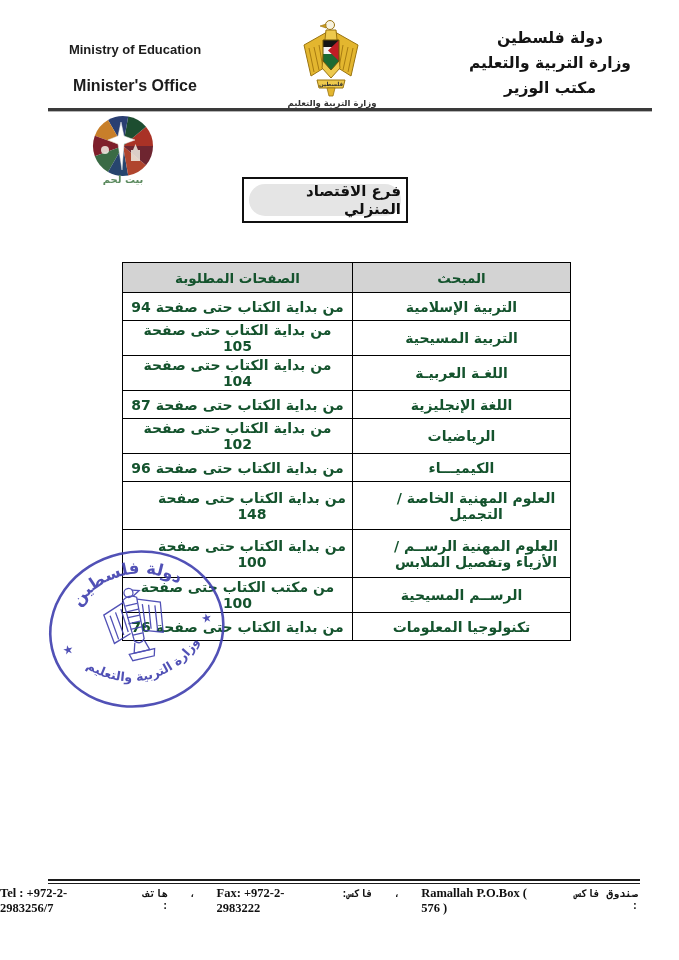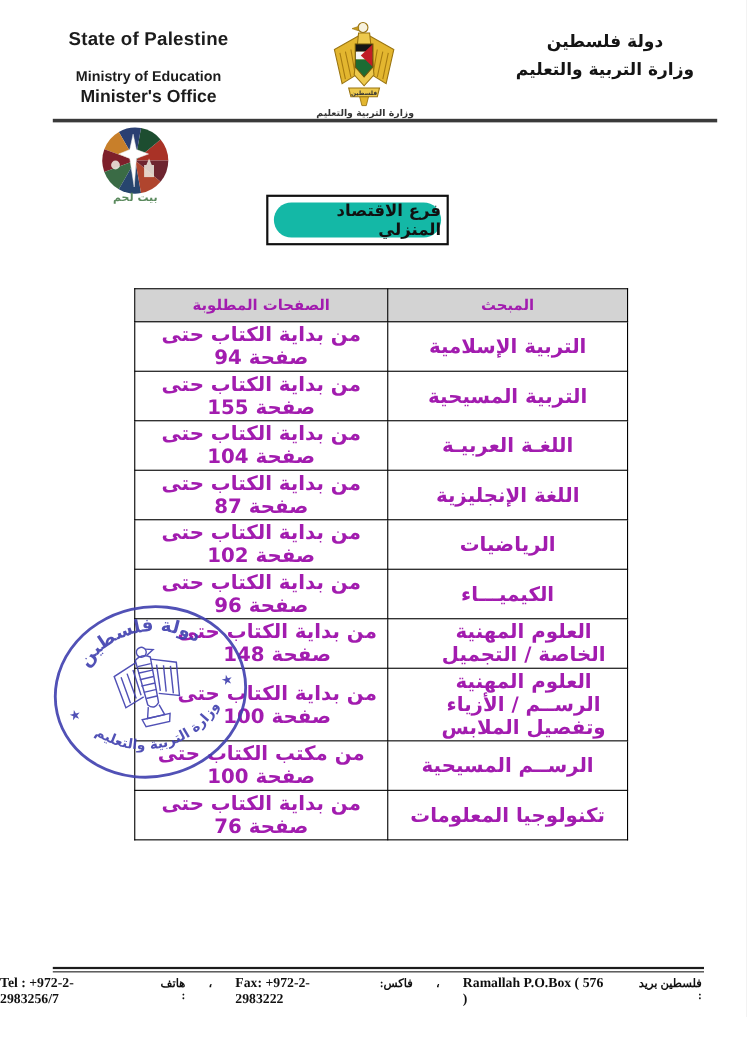--- a/index.html
+++ b/index.html
@@ -12,21 +12,21 @@
     font-family:"DejaVu Sans",sans-serif;
     color:#171717;
   }
   
   .header-en{
     position:absolute;left:50px;top:26px;width:170px;
     text-align:center;font-family:"Liberation Sans",sans-serif;color:#1c1c1c;
   }
   .header-en .l1{font-size:17px;font-weight:700;letter-spacing:.2px;}
   .header-en .l2{font-size:13px;font-weight:700;margin-top:16px;}
-  .header-en .l3{font-size:16px;font-weight:700;margin-top:3px;}
+  .header-en .l3{font-size:16px;font-weight:700;margin-top:20px;}
   .emblem{position:absolute;left:299px;top:18px;width:64px;height:80px;}
   .emblem-caption{
     position:absolute;left:276px;top:98px;width:112px;
     font-size:8.5px;font-weight:700;text-align:center;direction:rtl;color:#333;
   }
   .header-ar{
     position:absolute;left:452px;top:26px;width:196px;
     text-align:center;direction:rtl;font-weight:700;font-size:15.5px;line-height:1.6;color:#141414;
   }
   .header-rule{
@@ -35,65 +35,64 @@
   }
   
   .beth-logo{position:absolute;left:83px;top:114px;width:80px;height:74px;}
   
   .title-box{
     position:absolute;left:242px;top:177px;width:166px;height:46px;
     border:2.5px solid #101010;background:#fff;
     display:flex;padding:5px;box-sizing:border-box;
   }
   .title-box-inner{
-    flex:1;background:#14b8a6;
+    flex:1;background:#e5e5e5;
     display:flex;align-items:center;justify-content:center;
     direction:rtl;font-weight:700;font-size:15px;color:#111;border-radius:16px;
   }
   
   .subjects-table{
     position:absolute;left:122px;top:262px;width:448px;
     border-collapse:collapse;direction:rtl;table-layout:fixed;
   }
   .subjects-table th,.subjects-table td{
     border:1px solid #000;
     text-align:center;vertical-align:middle;
-    font-weight:700;color:#a21caf;
+    font-weight:700;color:#14532d;
     padding:1px 4px;box-sizing:border-box;
   }
   .subjects-table th{background:#d3d3d3;height:30px;font-size:13.5px;}
-  .subjects-table td{height:28px;font-size:18px;}
-  .subjects-table tr.tall td{height:35px;padding-left:33px;}
+  .subjects-table td{height:28px;font-size:14px;}
+  .subjects-table tr.tall td{height:48px;padding-left:33px;}
   .col-subject{width:218px;}
   .col-pages{width:230px;}
   
   .stamp{
     position:absolute;left:44px;top:546px;width:186px;height:168px;
     transform:rotate(-13deg);opacity:.92;pointer-events:none;
   }
   
   .footer-rule{
     position:absolute;left:48px;top:879px;width:592px;height:2px;
     border-top:2.5px solid #1c1c1c;border-bottom:1px solid #1c1c1c;
   }
   .footer{
     position:absolute;left:0;top:886px;width:638px;
     display:flex;justify-content:center;align-items:baseline;gap:21px;
     font-family:"Liberation Serif",serif;font-size:12.5px;font-weight:700;color:#111;
     direction:ltr;
   }
-  .footer .ar{direction:rtl;font-family:Liberation Serif, serif;font-size:10.5px;}
+  .footer .ar{direction:rtl;font-family:Liberation Mono, monospace;font-size:10.5px;}
 </style>
 </head>
 <body>
 
 <div class="page">
 
   <div class="header-en">
-    <div class="l1">State of Palestine</div>
     <div class="l2">Ministry of Education</div>
     <div class="l3">Minister's Office</div>
   </div>
 
   <svg class="emblem" viewBox="0 0 64 80">
 
     <polygon points="28,14 5,27 12,58 28,48" fill="#e3b62f" stroke="#9a7410" stroke-width="1"></polygon>
     <polygon points="36,14 59,27 52,58 36,48" fill="#e3b62f" stroke="#9a7410" stroke-width="1"></polygon>
     <path d="M10,30 L15,54 M15,29 L20,52 M20,27 L24,50" stroke="#a87c12" stroke-width="1" fill="none"></path>
     <path d="M54,30 L49,54 M49,29 L44,52 M44,27 L40,50" stroke="#a87c12" stroke-width="1" fill="none"></path>
@@ -114,20 +113,21 @@
 
     <path d="M18,62 L46,62 L44,70 L20,70 Z" fill="#edc94d" stroke="#9a7410" stroke-width="1"></path>
     <text x="32" y="68" font-size="5.5" text-anchor="middle" fill="#333" font-weight="bold">فلسطين</text>
     <polygon points="28,70 36,70 34,78 30,78" fill="#e3b62f" stroke="#9a7410" stroke-width=".8"></polygon>
   </svg>
   <div class="emblem-caption">وزارة التربية والتعليم</div>
 
   <div class="header-ar">
     <div>دولة فلسطين</div>
     <div>وزارة التربية والتعليم</div>
+    <div>مكتب الوزير</div>
   </div>
 
   <div class="header-rule"></div>
 
   <svg class="beth-logo" viewBox="0 0 80 74">
     <g>
       <path d="M40,32 L70,32 A30,30 0 0 0 62.98,12.72 Z" fill="#a93226"></path>
       <path d="M40,32 L62.98,12.72 A30,30 0 0 0 45.21,2.46 Z" fill="#1d4d30"></path>
       <path d="M40,32 L45.21,2.46 A30,30 0 0 0 25,6.02 Z" fill="#2a3f72"></path>
       <path d="M40,32 L25,6.02 A30,30 0 0 0 11.81,21.74 Z" fill="#c87f2a"></path>
@@ -159,21 +159,21 @@
         <th>الصفحات المطلوبة</th>
       </tr>
     </thead>
     <tbody>
       <tr>
         <td>التربية الإسلامية</td>
         <td>من بداية الكتاب حتى صفحة 94</td>
       </tr>
       <tr>
         <td>التربية المسيحية</td>
-        <td>من بداية الكتاب حتى صفحة 155</td>
+        <td>من بداية الكتاب حتى صفحة 105</td>
       </tr>
       <tr>
         <td>اللغـة العربيـة</td>
         <td>من بداية الكتاب حتى صفحة 104</td>
       </tr>
       <tr>
         <td>اللغة الإنجليزية</td>
         <td>من بداية الكتاب حتى صفحة 87</td>
       </tr>
       <tr>
@@ -236,16 +236,16 @@
 
   <div class="footer-rule"></div>
   <div class="footer">
     <span>Tel  : +972-2-2983256/7</span>
     <span class="ar">هاتف :</span>
     <span class="ar">،</span>
     <span>Fax:  +972-2-2983222</span>
     <span class="ar">فاكس:</span>
     <span class="ar">،</span>
     <span>Ramallah P.O.Box ( 576 )</span>
-    <span class="ar">فلسطين بريد :</span>
+    <span class="ar">صندوق فاكس :</span>
   </div>
 
 </div>
 
 </body></html>

